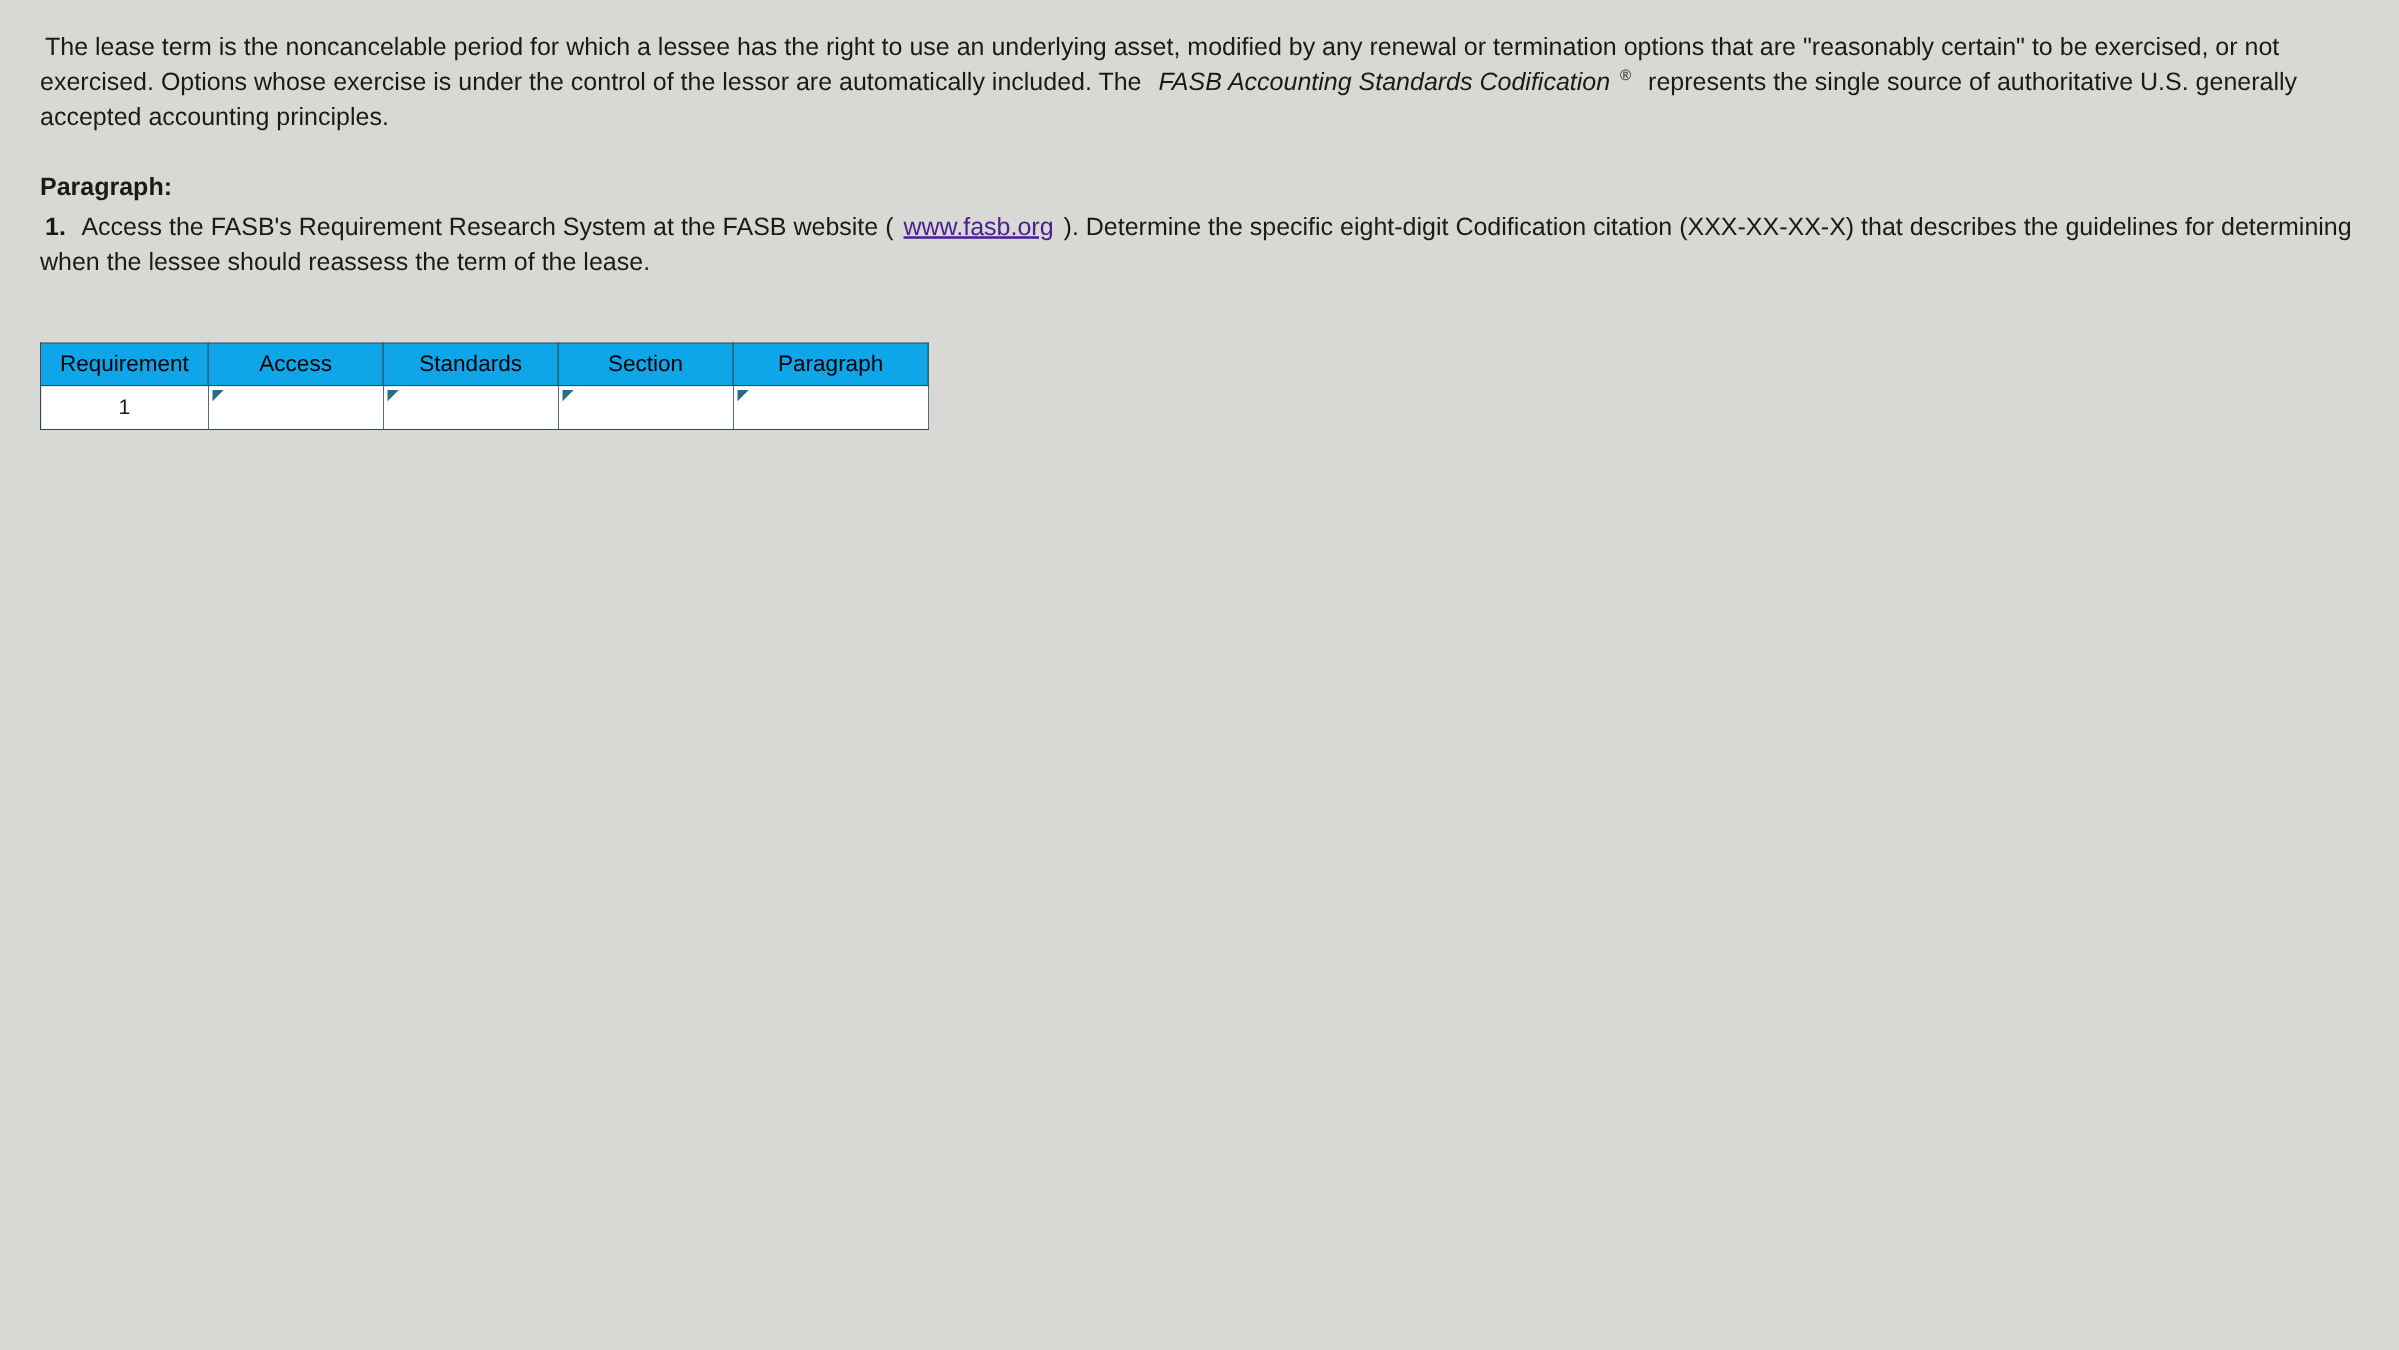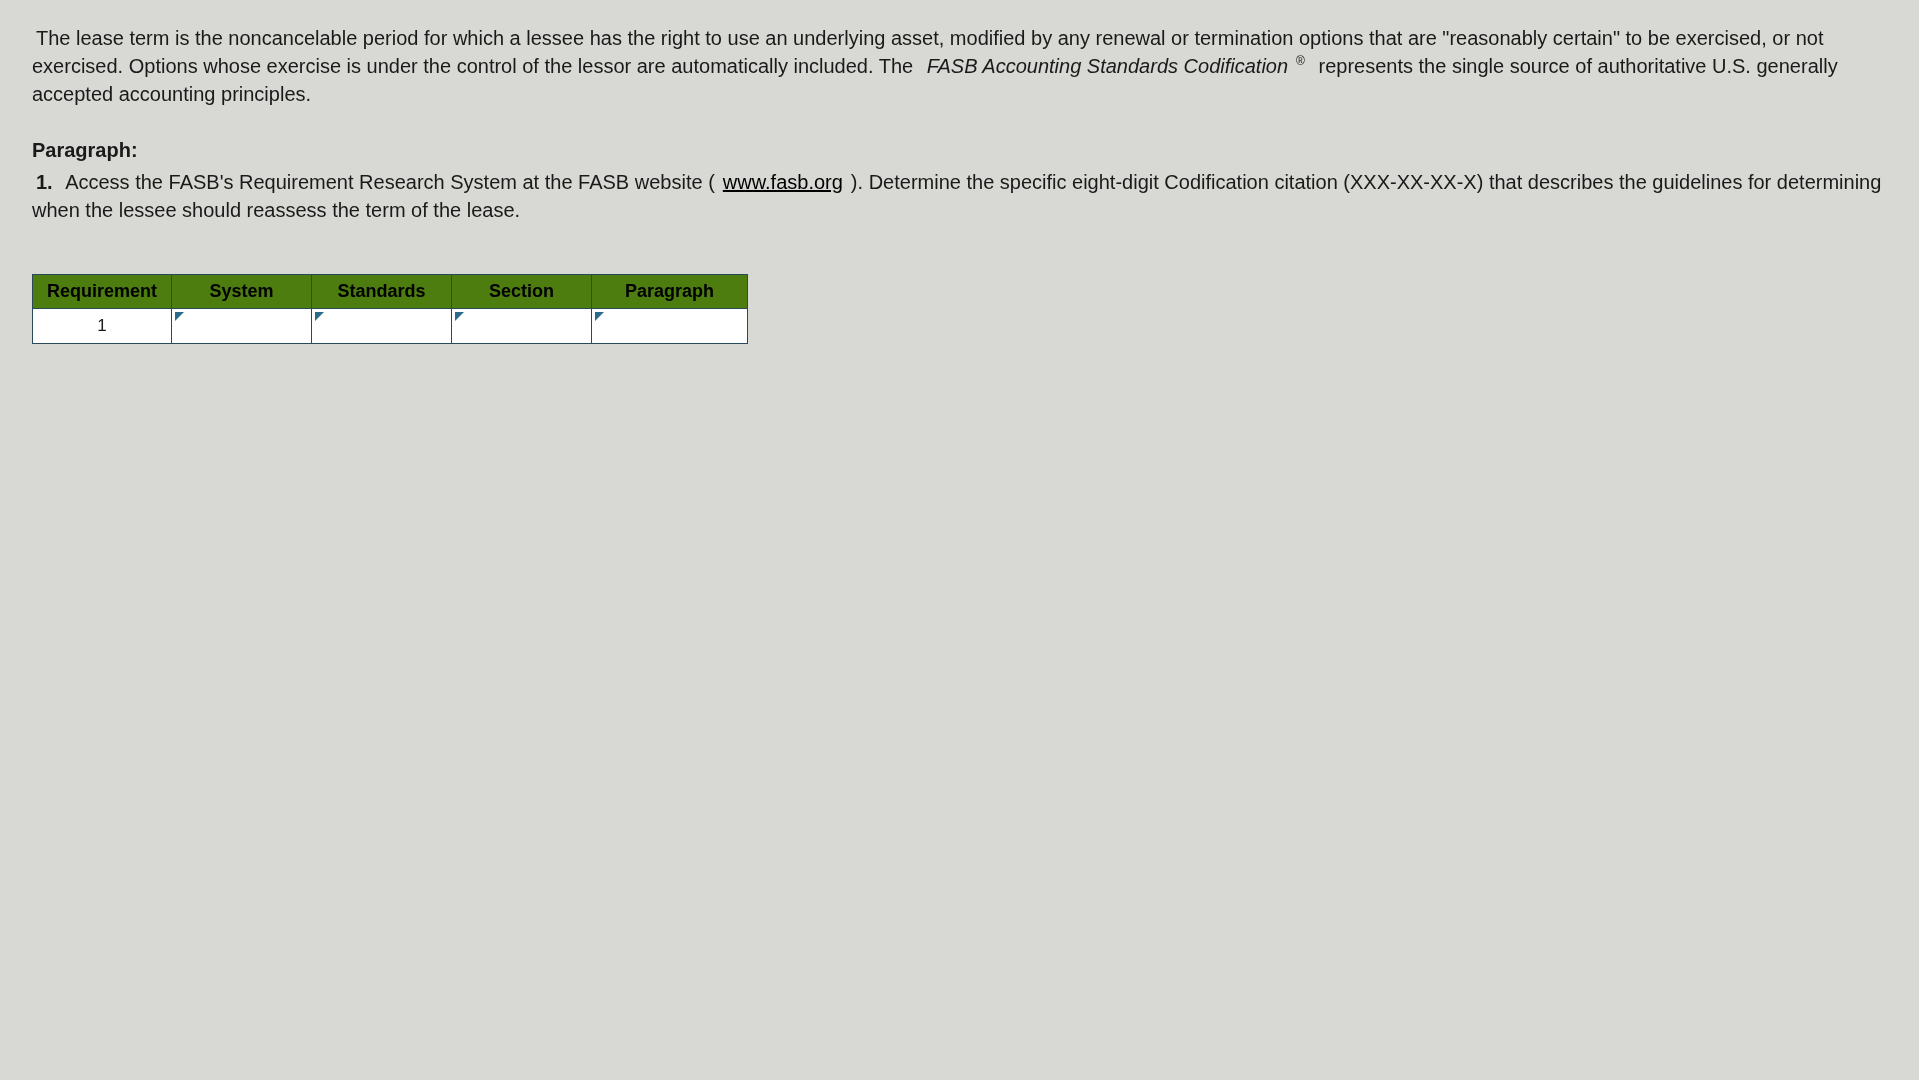--- a/index.html
+++ b/index.html
@@ -32,31 +32,31 @@
       font-weight: bold;
       margin-bottom: 2px;
     }
     .required-item {
       margin-bottom: 50px;
     }
     .required-item .num {
       font-weight: bold;
     }
     .required-item a {
-      color: #000000;
+      color: #4c1d95;
       text-decoration: underline;
     }
     table.citation {
       border-collapse: collapse;
       margin-top: 10px;
     }
     table.citation th {
-      background: #4d7c0f;
+      background: #0ea5e9;
       border: 1px solid #2a4a5a;
-      font-weight: bold;
+      font-weight: normal;
       font-size: 18px;
       padding: 4px 14px;
       text-align: center;
       color: #000;
     }
     table.citation td {
       background: #ffffff;
       border: 1px solid #2a4a5a;
       height: 28px;
       text-align: center;
@@ -101,21 +101,21 @@
 <div class="required-label">Paragraph:</div>
 
 <div class="required-item">
   <span class="num">1.</span><span> Access the FASB's Requirement Research System at the FASB website (</span><a href="#">www.fasb.org</a><span>). Determine the specific eight-digit Codification citation (XXX-XX-XX-X) that describes the guidelines for determining when the lessee should reassess the term of the lease.</span>
 </div>
 
 <table class="citation">
   <thead>
     <tr>
       <th class="col-req">Requirement</th>
-      <th class="col-topic">System</th>
+      <th class="col-topic">Access</th>
       <th class="col-subtopic">Standards</th>
       <th class="col-section">Section</th>
       <th class="col-paragraph">Paragraph</th>
     </tr>
   </thead>
   <tbody>
     <tr>
       <td class="col-req">1</td>
       <td class="col-topic">
         <span class="dropdown-marker"></span>

